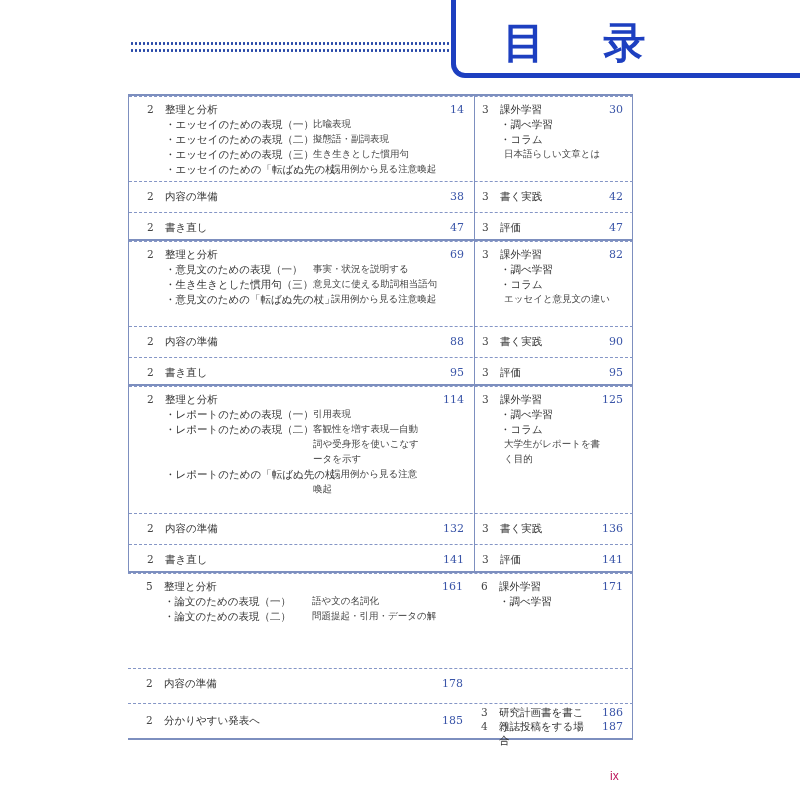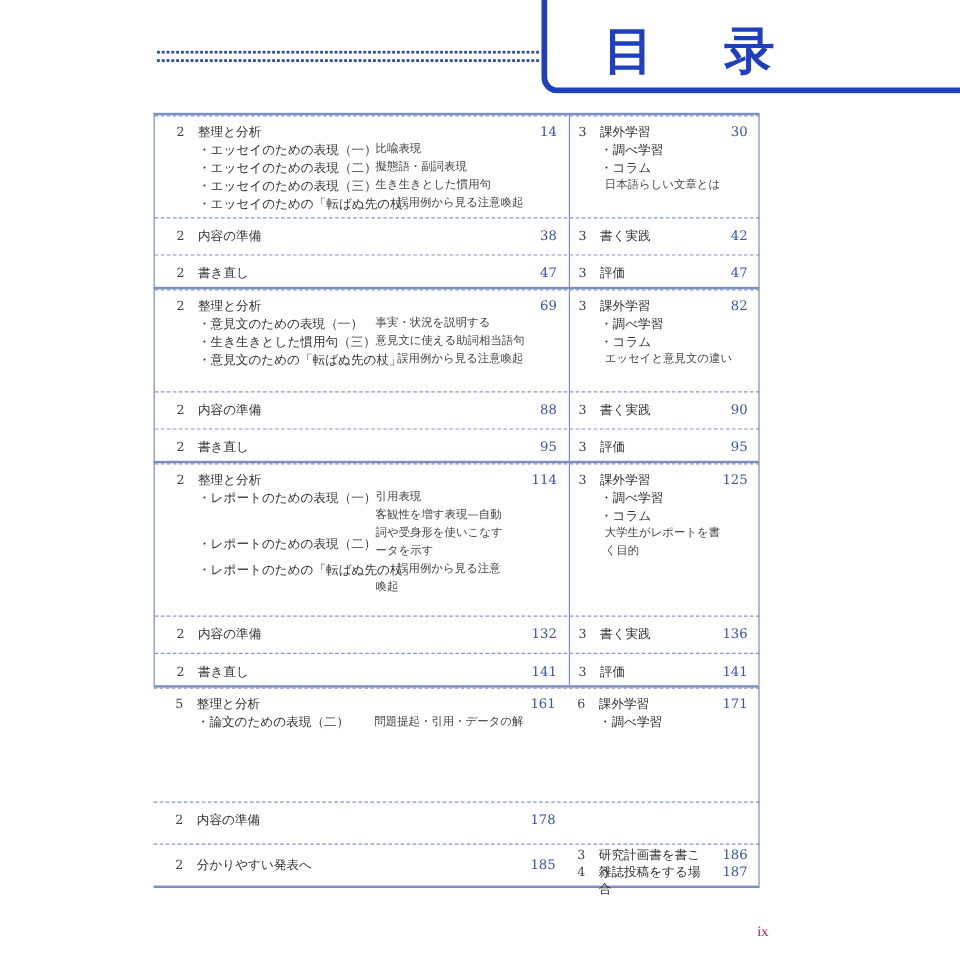--- a/index.html
+++ b/index.html
@@ -37,21 +37,21 @@
     .num { width:18px; color:#444; }
     .label { flex:1; color:#333; }
     .page { color:#3a55a8; font-family:"DejaVu Serif", serif; font-size:11px; text-align:right; min-width:30px;}
     .sub { padding-left:18px; height:15px; display:flex; align-items:flex-start; white-space:nowrap; color:#333;}
     .sub .sname { width:140px; }
     .sub .sdesc { font-size:9.5px; color:#444; }
     .sub.cont { padding-left:166px; font-size:9.5px; color:#444; }
     .rsub { padding-left:18px; height:15px; color:#333; }
     .rsub.note { padding-left:22px; font-size:9.5px; color:#444; }
     .bottom-line { border-top:2px solid #7d8fbf; }
-    .page-num { position:absolute; left:631px; top:769px; font-family:Liberation Serif, serif;
+    .page-num { position:absolute; left:610px; top:769px; font-family:Liberation Sans, sans-serif;
       font-size:12px; color:#be185d; }
   </style>
 </head>
 <body>
 
 <div class="header-dots"></div>
 <div class="title-frame"></div>
 <div class="title-text">目 录</div>
 
 <div class="toc" id="toc">
@@ -201,21 +201,21 @@
           <div class="head">
             <span class="num">2</span>
             <span class="label">整理と分析</span>
             <span class="page">114</span>
           </div>
           <div class="sub">
             <span class="sname" style="width: 148px;">・レポートのための表現（一）</span>
             <span class="sdesc">引用表現</span>
           </div>
           <div class="sub">
-            <span class="sname" style="width: 148px; margin-top: 24px;">・レポートのための表現（二）</span>
+            <span class="sname" style="width: 148px;">・レポートのための表現（二）</span>
             <span class="sdesc">客観性を増す表現—自動</span>
           </div>
           <div class="sub cont">
             <span>詞や受身形を使いこなす</span>
           </div>
           <div class="sub cont">
             <span>ータを示す</span>
           </div>
           <div class="sub">
             <span class="sname" style="width: 166px;">・レポートのための「転ばぬ先の杖」</span>
@@ -271,20 +271,24 @@
       </div>
     </div>
     <div class="section">
       <div class="rline"></div>
       <div class="row" style="height: 94px;">
         <div class="col-left" style="padding-left: 18px;">
           <div class="head">
             <span class="num">5</span>
             <span class="label">整理と分析</span>
             <span class="page">161</span>
+          </div>
+          <div class="sub">
+            <span class="sname" style="width: 148px;">・論文のための表現（一）</span>
+            <span class="sdesc">語や文の名詞化</span>
           </div>
           <div class="sub">
             <span class="sname" style="width: 148px;">・論文のための表現（二）</span>
             <span class="sdesc">問題提起・引用・データの解</span>
           </div>
         </div>
         <div class="col-right">
           <div class="head">
             <span class="num">6</span>
             <span class="label">課外学習</span>

